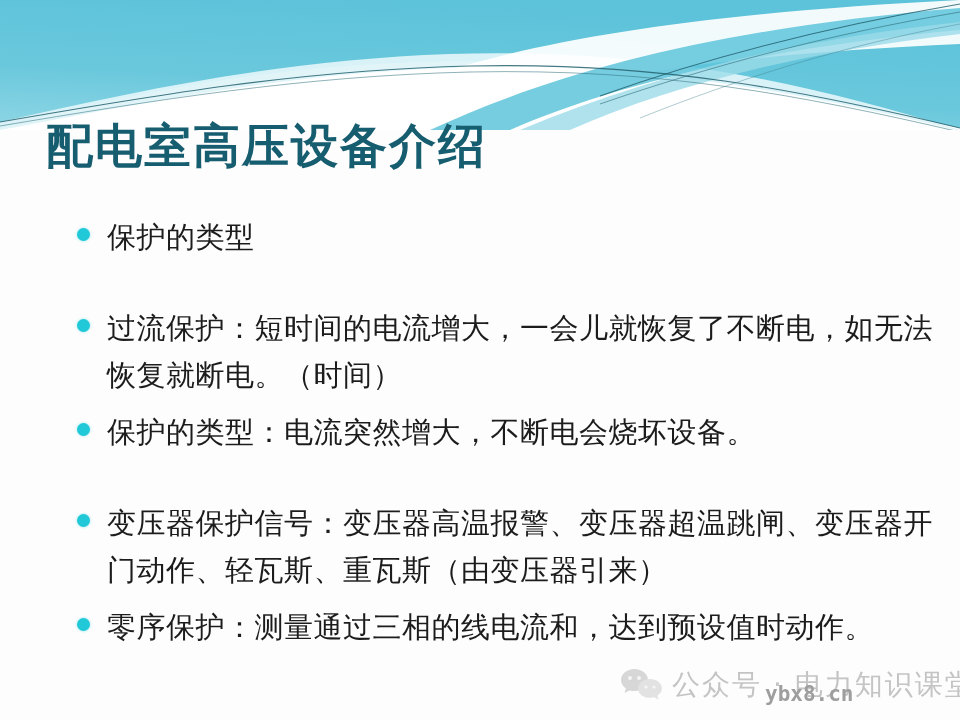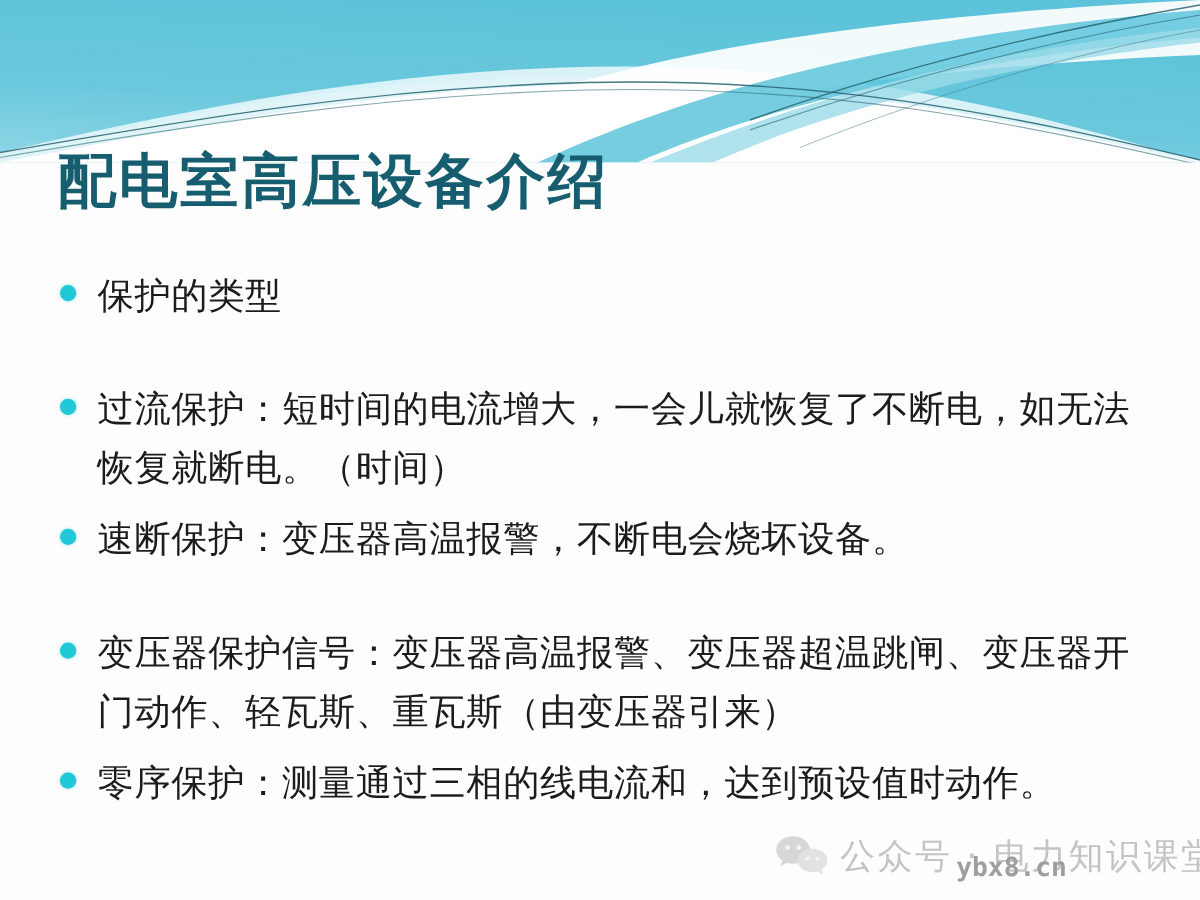--- a/index.html
+++ b/index.html
@@ -46,21 +46,21 @@
     font-weight: bold;
     letter-spacing: 2px;
     color: #165d70;
     white-space: nowrap;
     line-height: 1.2;
   }
 
   
   #bullet-list {
     position: absolute;
-    left: 40px;
+    left: 69px;
     top: 214px;
     width: 880px;
   }
   .bullet-row {
     position: relative;
     padding-left: 38px;
     margin-bottom: 18px;
   }
   .bullet-marker {
     position: absolute;
@@ -166,21 +166,21 @@
       <div class="bullet-text">保护的类型</div>
     </div>
 
     <div class="bullet-row tall">
       <span class="bullet-marker"></span>
       <div class="bullet-text">过流保护：短时间的电流增大，一会儿就恢复了不断电，如无法恢复就断电。（时间）</div>
     </div>
 
     <div class="bullet-row short">
       <span class="bullet-marker"></span>
-      <div class="bullet-text">速断保护：变压器高温报警，不断电会烧坏设备。</div>
+      <div class="bullet-text">保护的类型：电流突然增大，不断电会烧坏设备。</div>
     </div>
 
     <div class="bullet-row tall">
       <span class="bullet-marker"></span>
       <div class="bullet-text">变压器保护信号：变压器高温报警、变压器超温跳闸、变压器开门动作、轻瓦斯、重瓦斯（由变压器引来）</div>
     </div>
 
     <div class="bullet-row short">
       <span class="bullet-marker"></span>
       <div class="bullet-text">零序保护：测量通过三相的线电流和，达到预设值时动作。</div>

